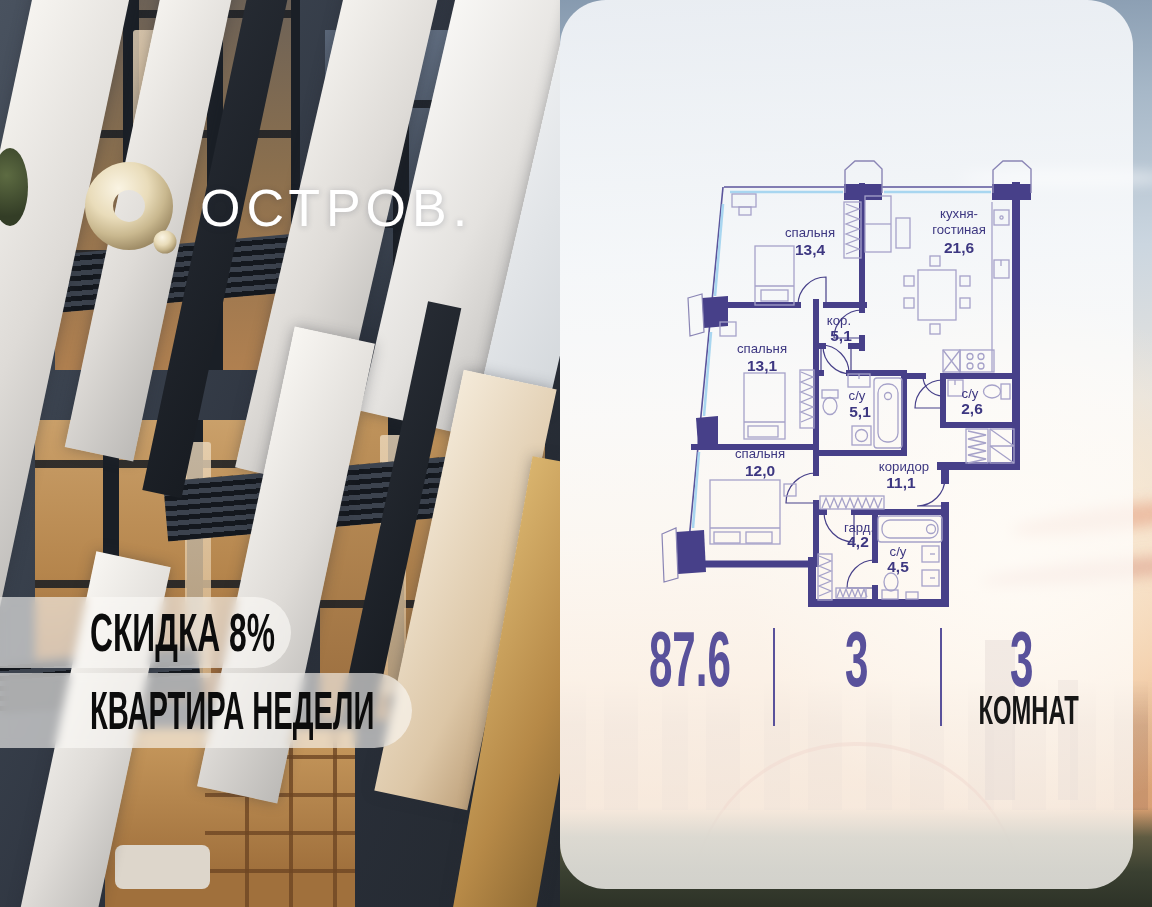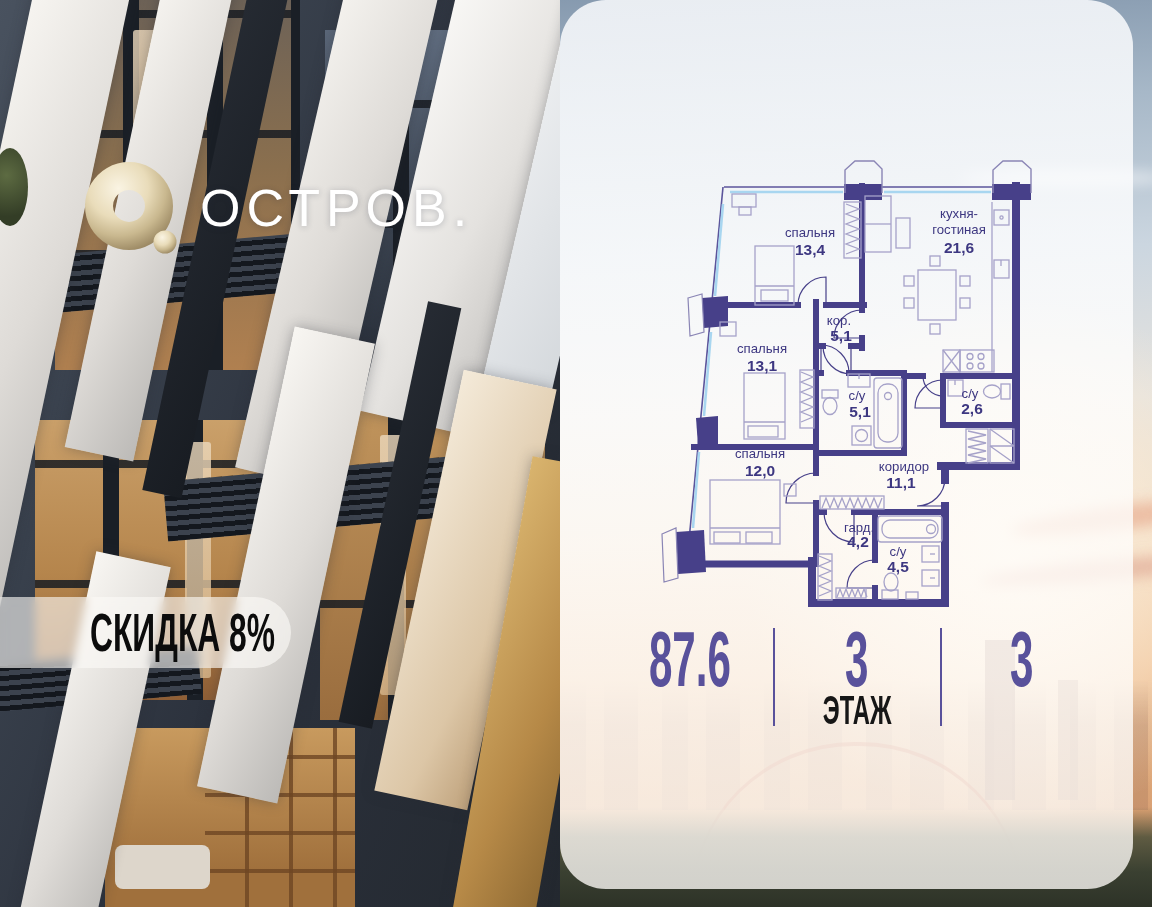--- a/index.html
+++ b/index.html
@@ -162,20 +162,23 @@
       </defs>
       <path fill="url(#gold)" fill-rule="evenodd" d="M45,1 a44,44 0 1 0 0.0001,0 Z M45,29 a16,16 0 1 1 -0.0001,0 Z"></path>
       <circle cx="81" cy="81" r="11.5" fill="url(#gold)"></circle>
     </svg>
     <div class="logo-text">ОСТРОВ.</div>
   </div>
 
   <div class="abs badge badge1">
     <span class="cond">СКИДКА 8%</span>
   </div>
+  <div class="abs badge badge2">
+    <span class="cond">КВАРТИРА НЕДЕЛИ</span>
+  </div>
 
   <div class="abs panel">
 
     <svg class="abs plan" width="400" height="500" viewBox="0 0 400 500">
       <g stroke="#474089" stroke-width="8" stroke-linecap="square" fill="none">
         <path d="M356,46 V322"></path>
         <path d="M356,326 H281"></path>
         <path d="M285,326 V340"></path>
         <path d="M285,366 V463"></path>
         <path d="M285,463 H152"></path>
@@ -361,22 +364,22 @@
       </g>
     </svg>
 
     <div class="abs stats">
       <div class="stat st1">
         <div class="stat-value"><span>87.6</span></div>
       </div>
       <div class="vdiv vd1"></div>
       <div class="stat st2">
         <div class="stat-value"><span>3</span></div>
-        <div class="stat-label"><span>ЭТАЖ</span></div>
       </div>
       <div class="vdiv vd2"></div>
       <div class="stat st3">
         <div class="stat-value"><span>3</span></div>
+        <div class="stat-label"><span>КОМНАТ</span></div>
       </div>
     </div>
   </div>
 
 </div>
 
 </body></html>

